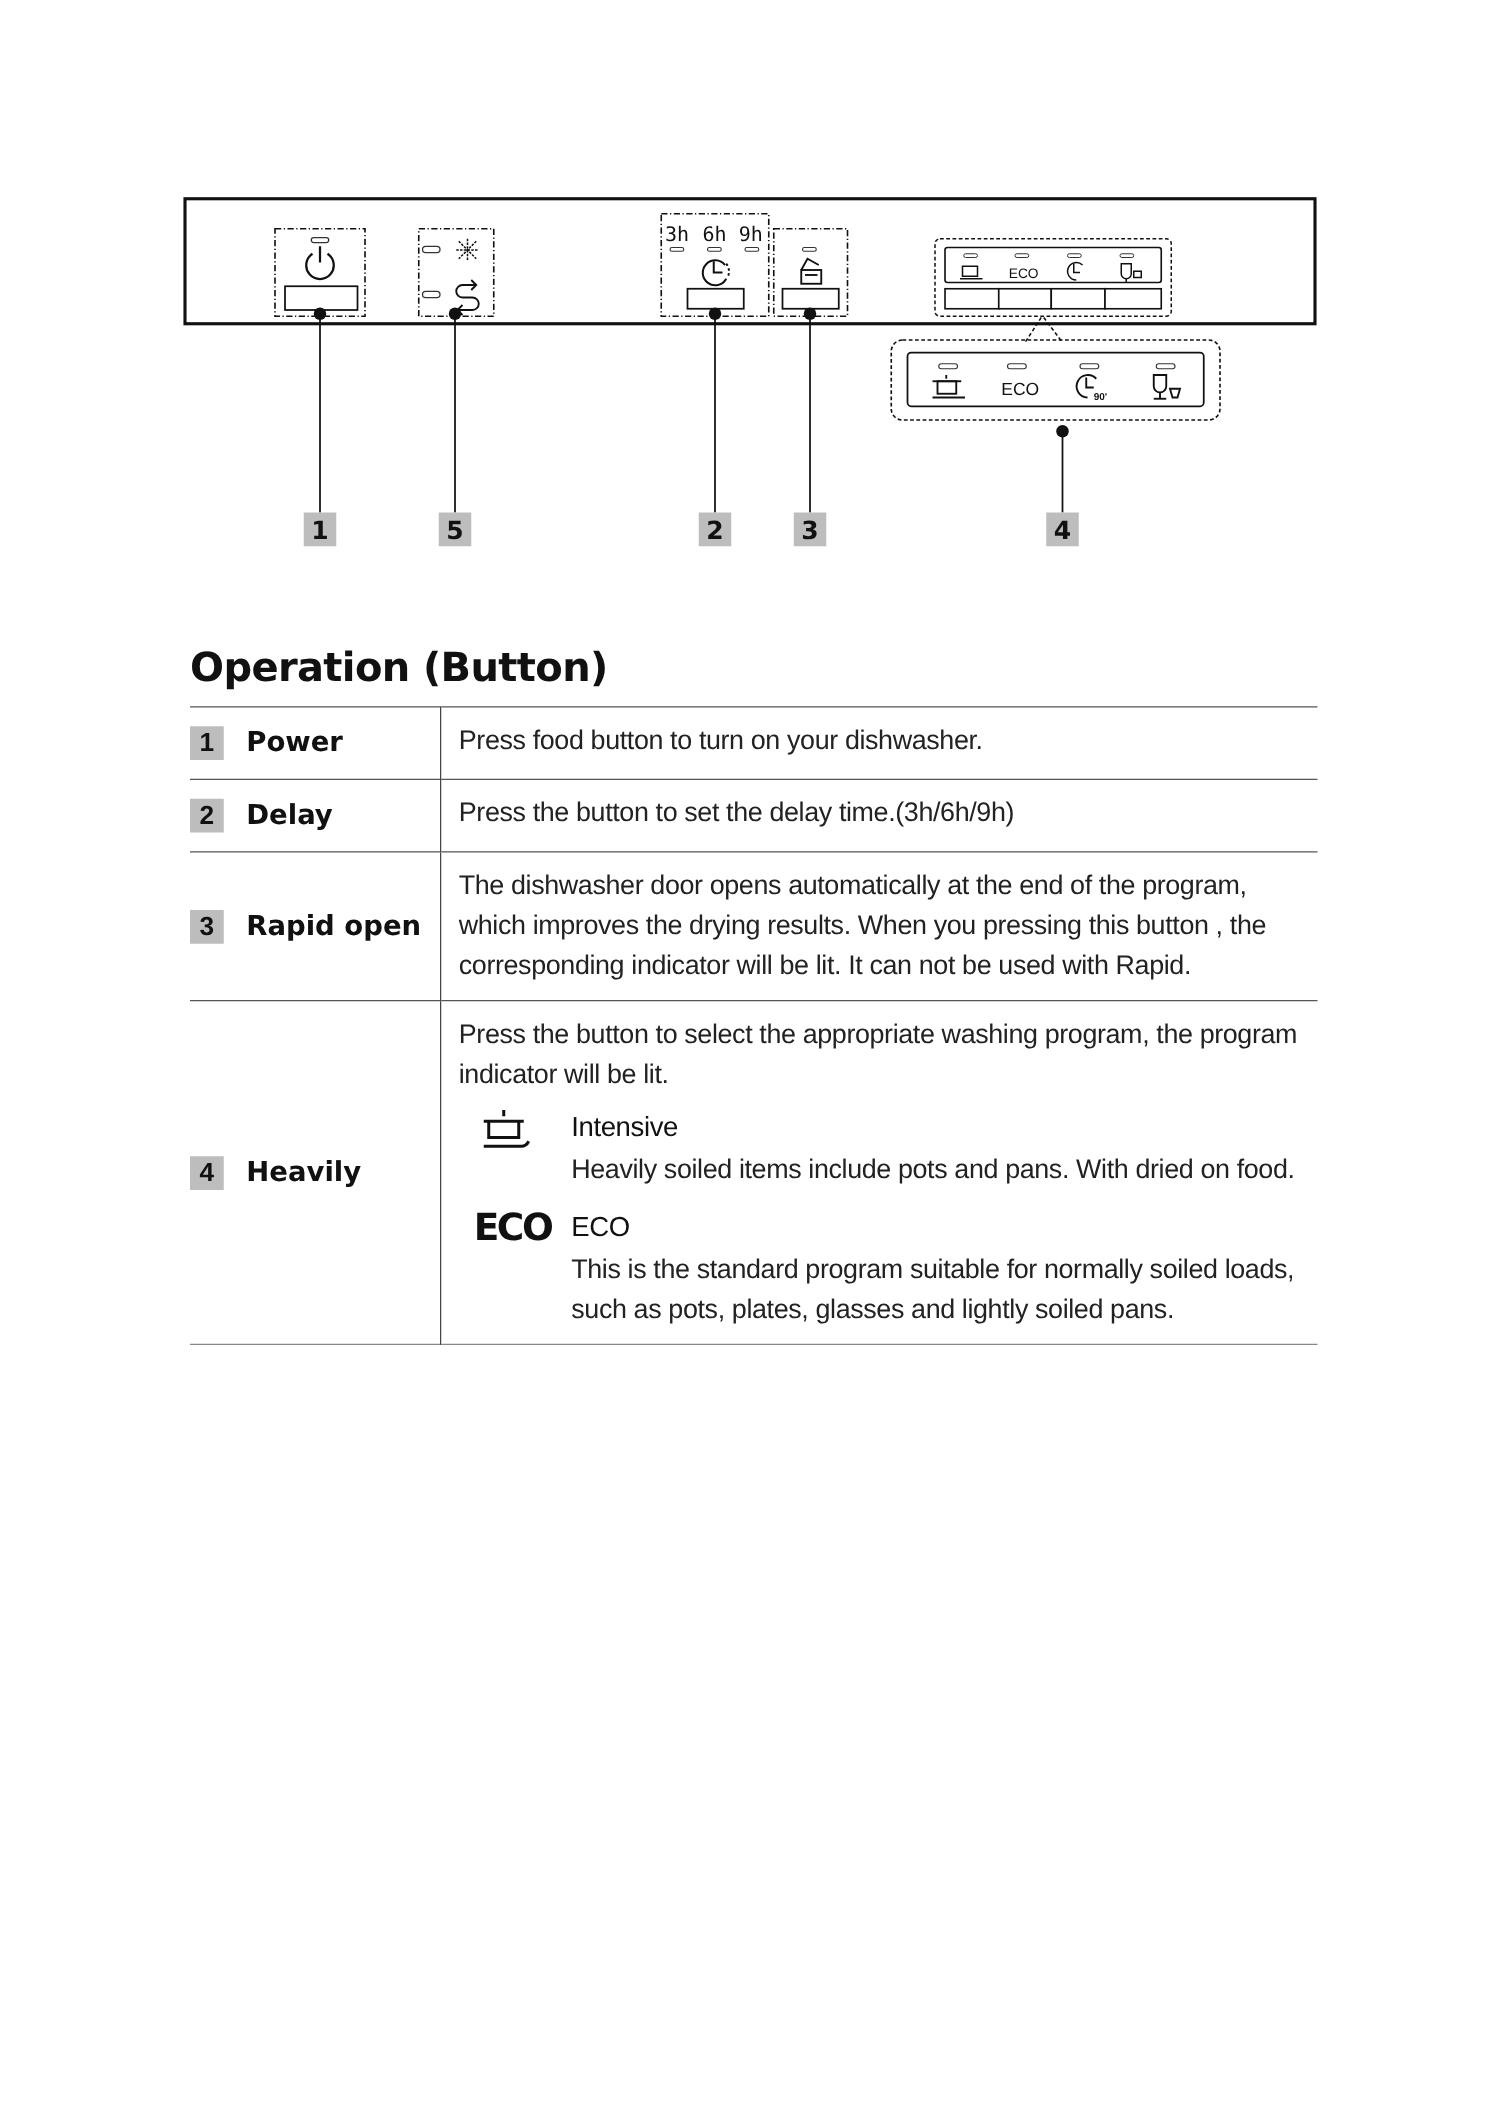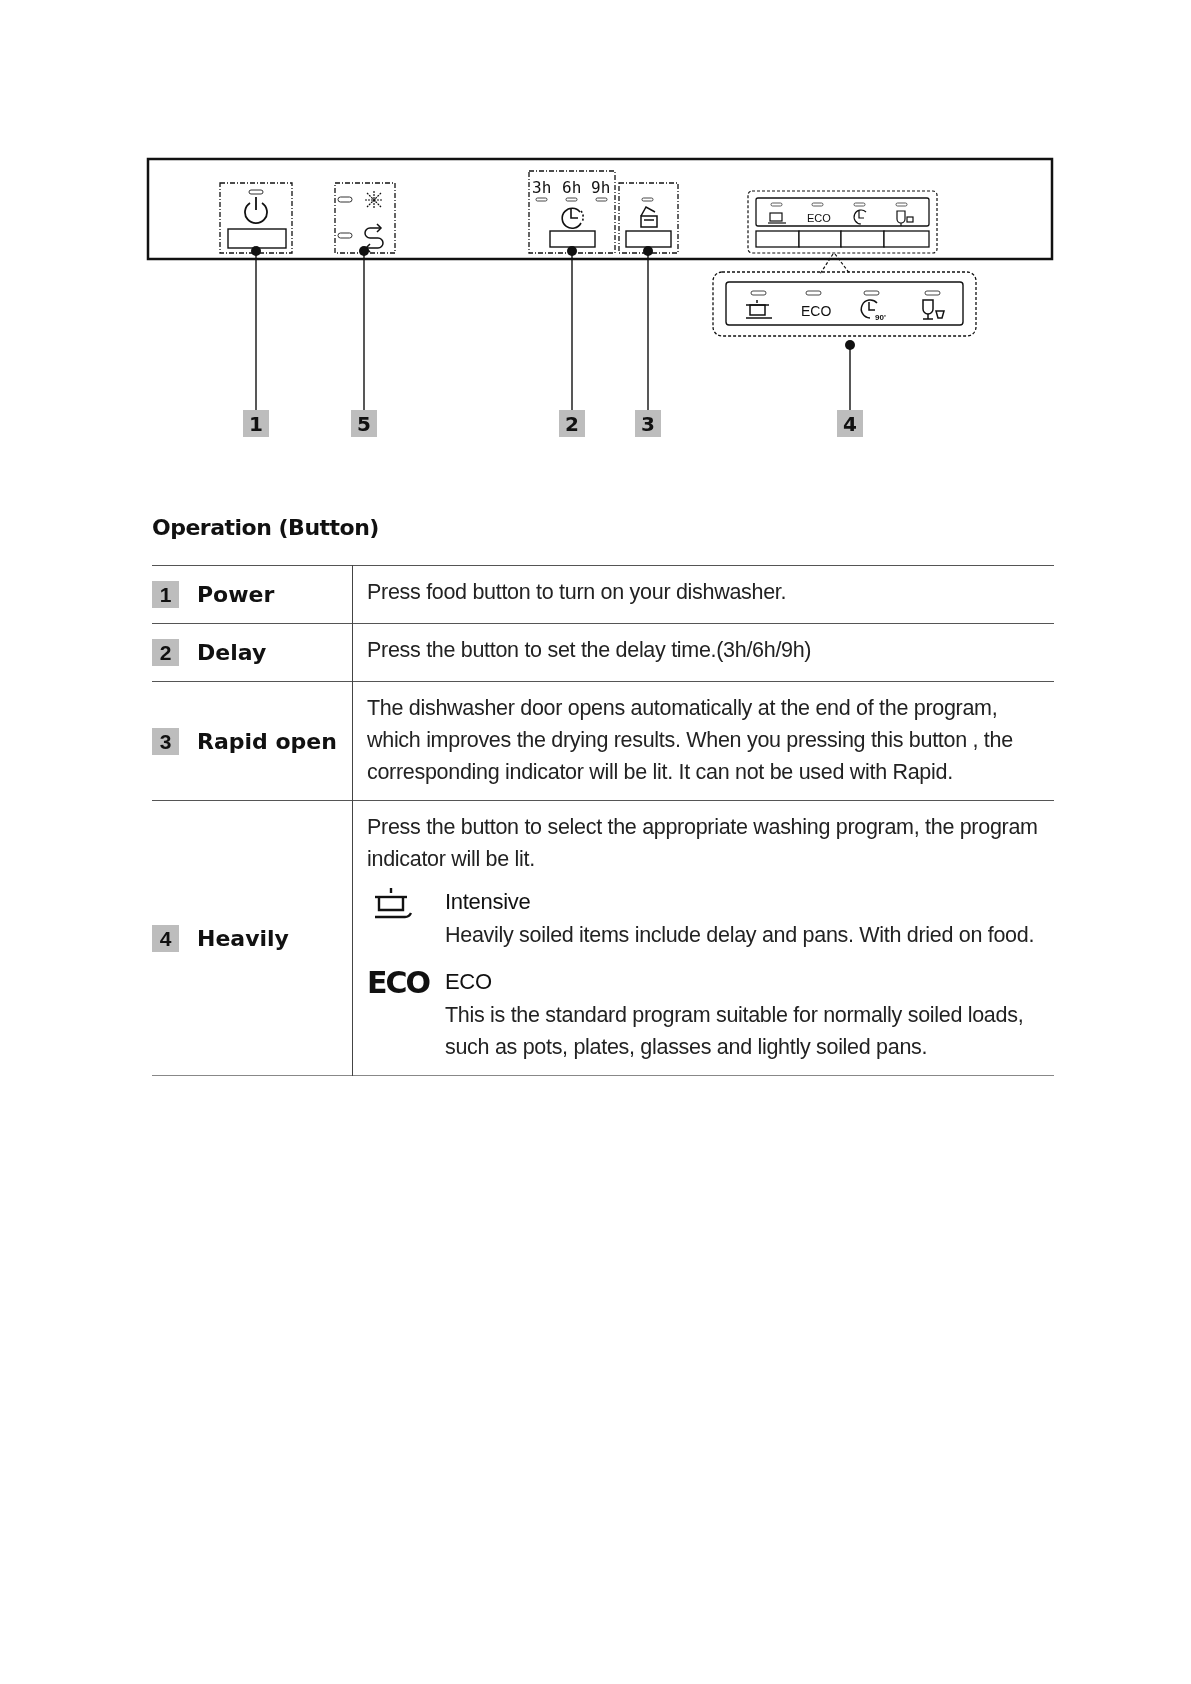--- a/index.html
+++ b/index.html
@@ -4,33 +4,33 @@
 <style>
   html, body { margin:0; padding:0; background:#ffffff; }
   body { width:1191px; height:1684px; position:relative; overflow:hidden;
          font-family:"Liberation Sans", sans-serif; color:#111; }
   #diagram { position:absolute; left:0; top:0; width:1191px; height:460px; }
   .callout-num { font-family:"DejaVu Sans", sans-serif; font-weight:bold; font-size:20px; fill:#111; }
   .panel-text { font-family:"DejaVu Sans Mono", monospace; font-size:16px; fill:#111; }
   .eco-small { font-family:"Liberation Sans", sans-serif; font-size:11px; fill:#111; }
   .eco-mid { font-family:"Liberation Sans", sans-serif; font-size:14px; fill:#111; }
 
-  .section-title { position:absolute; left:152px; top:515px; font-size:22px; font-weight:bold;
+  .section-title { position:absolute; left:152px; top:515px; font-size:32px; font-weight:bold;
                    font-family:"DejaVu Sans", sans-serif; letter-spacing:-0.5px; color:#111; margin:0; }
   .op-table { position:absolute; left:152px; top:565px; width:902px; border-collapse:collapse; }
   .op-row { border-top:1px solid #555; }
   .op-row.last { border-bottom:1px solid #888; }
   .op-left { width:200px; border-right:1.5px solid #444; vertical-align:middle; padding:0; }
   .op-right { padding:10px 14px 12px 14px; vertical-align:top; font-size:21.5px; line-height:32px; color:#222;
               font-family:"Liberation Sans", sans-serif; letter-spacing:-0.3px; }
   .label-wrap { display:flex; align-items:center; gap:18px; }
   .num-badge { display:inline-block; width:27px; height:27px; background:#bdbdbd; color:#111;
                font-weight:bold; font-size:21px; line-height:27px; text-align:center; }
   .label-text { font-weight:bold; font-size:22px; font-family:"DejaVu Sans", sans-serif; color:#111; }
-  .prog-item { display:flex; margin-top:10px; }
+  .prog-item { display:flex; margin-top:10px;margin-left:12px; }
   .prog-icon { width:78px; flex:none; display:flex; align-items:flex-start; }
   .prog-body { flex:1; }
   .prog-name { font-size:22px; line-height:34px; color:#111; }
   .eco-big { font-family:"DejaVu Sans", sans-serif; font-weight:bold; font-size:30px; letter-spacing:-2px;
              line-height:36px; color:#111; }
 </style>
 </head>
 <body>
 
 <svg id="diagram" viewBox="0 0 1191 460" xmlns="http://www.w3.org/2000/svg">
@@ -223,21 +223,21 @@
             <g fill="none" stroke="#111" stroke-width="2.4">
               <line x1="24" y1="3" x2="24" y2="8"></line>
               <line x1="8" y1="12" x2="40" y2="12"></line>
               <path d="M12 12 L12 25 L36 25 L36 12"></path>
               <path d="M8 32 L38 32 Q42 32 44 28"></path>
             </g>
           </svg>
         </div>
         <div class="prog-body">
           <div class="prog-name">Intensive</div>
-          <div>Heavily soiled items include delay and pans. With dried on food.</div>
+          <div>Heavily soiled items include pots and pans. With dried on food.</div>
         </div>
       </div>
       <div class="prog-item" style="margin-top:14px;">
         <div class="prog-icon">
           <span class="eco-big">ECO</span>
         </div>
         <div class="prog-body">
           <div class="prog-name">ECO</div>
           <div>This is the standard program suitable for normally soiled loads, such as pots, plates, glasses and lightly soiled pans.</div>
         </div>

